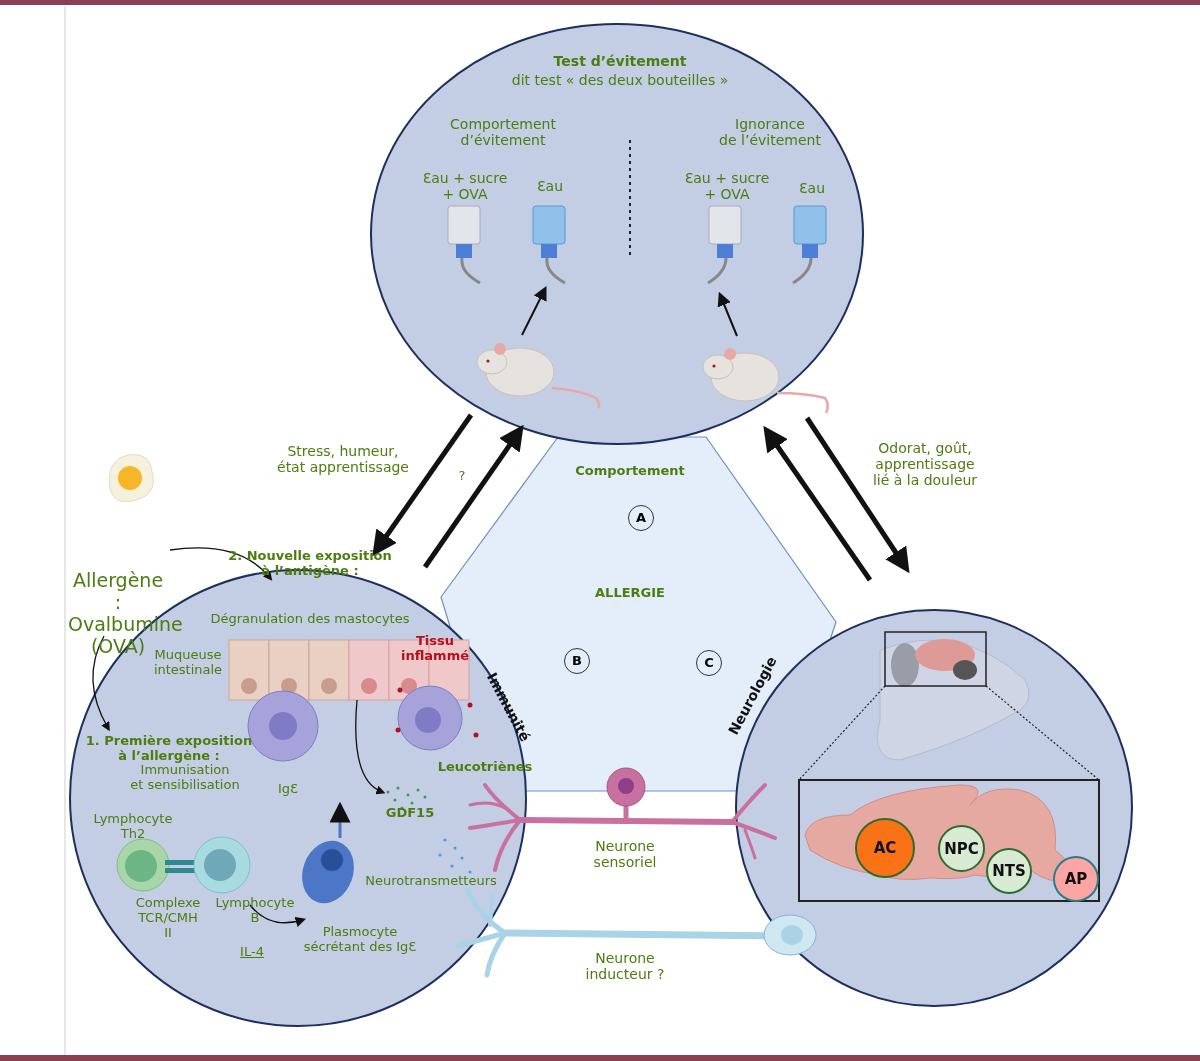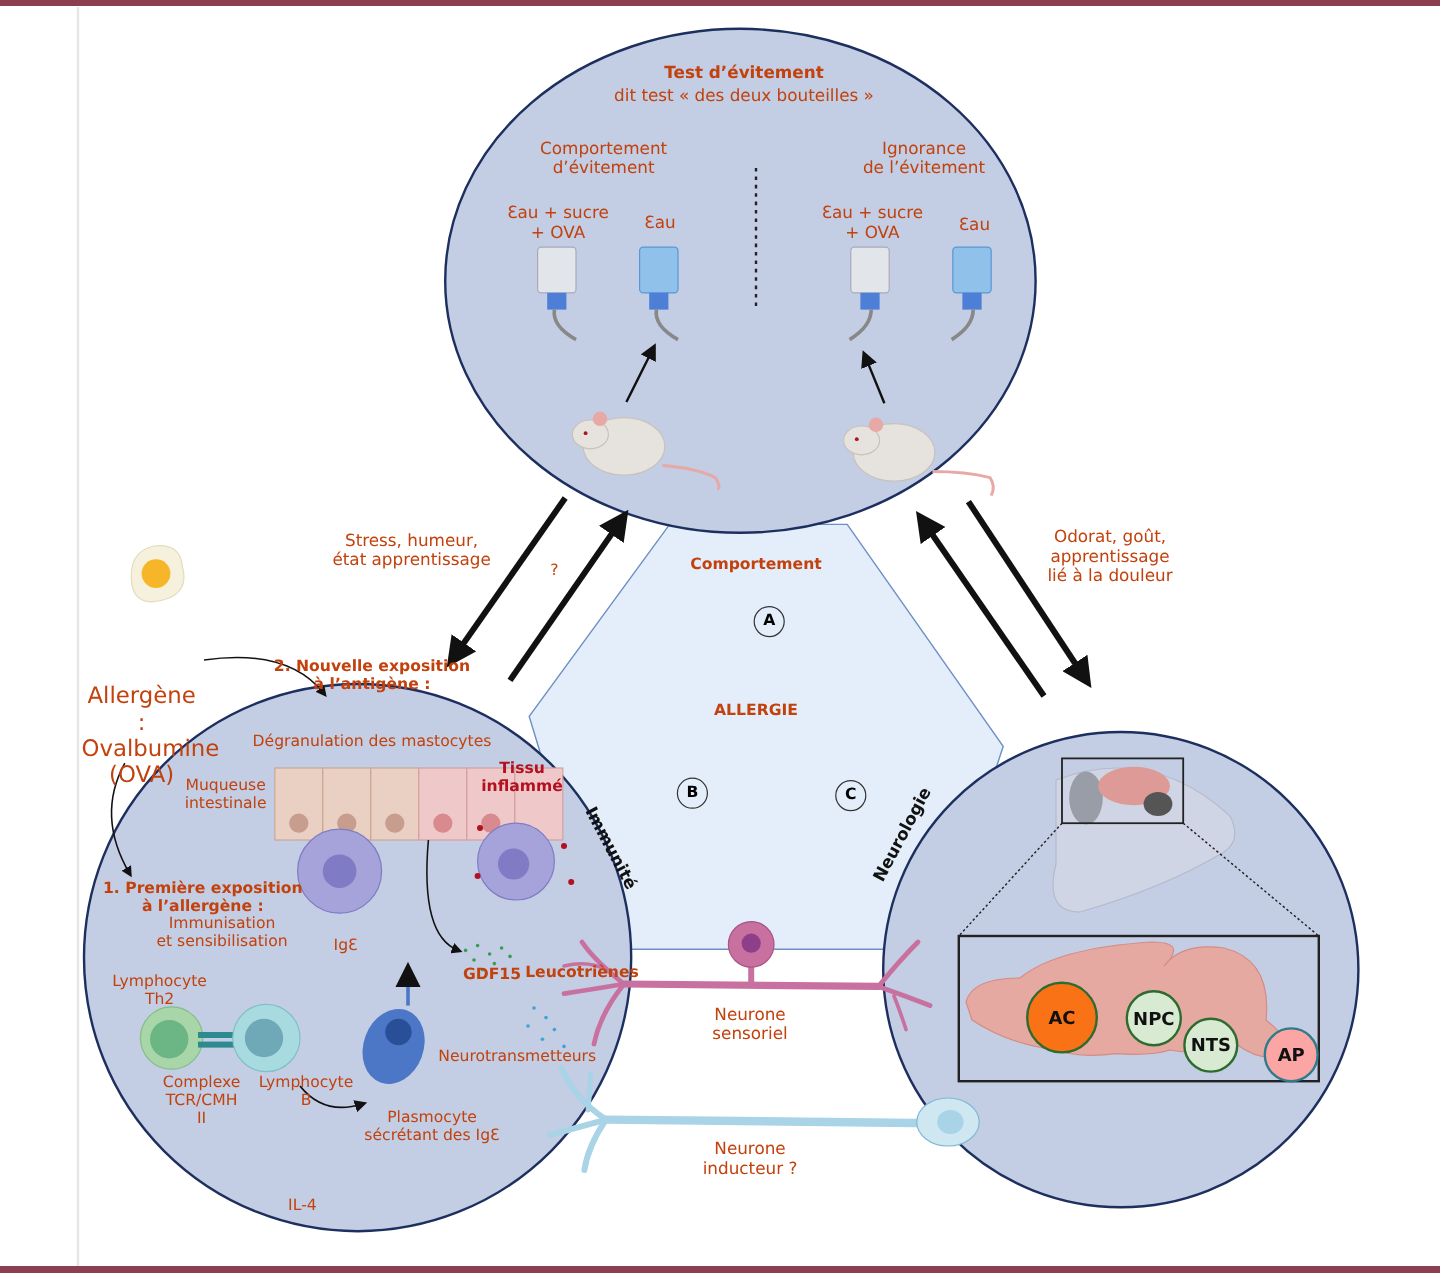--- a/index.html
+++ b/index.html
@@ -1,20 +1,20 @@
 <!DOCTYPE html>
 <html><head>
 <meta charset="utf-8">
 <style>
   html,body{margin:0;padding:0;background:#fff;}
   body{width:1200px;height:1061px;position:relative;overflow:hidden;font-family:"DejaVu Sans",sans-serif;}
   .bar{position:absolute;left:0;width:1200px;height:5px;background:#8c3f50;}
   .vline{position:absolute;left:64px;top:6px;width:2px;height:1049px;background:#e6e6e6;}
   svg#dia{position:absolute;left:0;top:0;}
-  .lbl{position:absolute;font-family:"DejaVu Sans",sans-serif;color:#c2410c;text-align:center;white-space:pre-line;line-height:1.15;}
+  .lbl{position:absolute;font-family:"DejaVu Sans",sans-serif;color:#4d7c0f;text-align:center;white-space:pre-line;line-height:1.15;}
   .f14{font-size:14px;}
   .f15{font-size:19px;}
   .f13{font-size:13px;}
   .b{font-weight:bold;}
   .red{color:#b3111f;}
   .badge{position:absolute;width:24px;height:24px;border:1.3px solid #333;border-radius:50%;text-align:center;line-height:24px;font-weight:bold;font-size:13px;background:#e3eefa;}
   .rot{position:absolute;font-weight:bold;font-size:14px;color:#111;white-space:nowrap;}
   .region{position:absolute;border-radius:50%;text-align:center;font-weight:bold;font-size:15px;color:#111;box-sizing:border-box;display:flex;align-items:center;justify-content:center;}
 </style>
 </head>
@@ -241,31 +241,31 @@
 <div class="lbl f13" style="left:210px;top:612px;width:200px;">Dégranulation des mastocytes</div>
 <div class="lbl f13" style="left:148px;top:648px;width:80px;">Muqueuse
 intestinale</div>
 <div class="lbl f13 b red" style="left:400px;top:634px;width:70px;">Tissu
 inflammé</div>
 <div class="lbl f13 b" style="left:84px;top:734px;width:170px;">1. Première exposition
 à l’allergène :</div>
 <div class="lbl f13" style="left:110px;top:763px;width:150px;">Immunisation
 et sensibilisation</div>
 <div class="lbl f13" style="left:268px;top:782px;width:40px;">IgƐ</div>
-<div class="lbl f13 b" style="left:430px;top:760px;width:110px;margin-top:44px;">Leucotriènes</div>
+<div class="lbl f13 b" style="left:430px;top:760px;width:110px;">Leucotriènes</div>
 <div class="lbl f13 b" style="left:380px;top:806px;width:60px;">GDF15</div>
 <div class="lbl f13" style="left:356px;top:858px;width:150px;margin-top:16px;">Neurotransmetteurs</div>
 <div class="lbl f13" style="left:88px;top:812px;width:90px;">Lymphocyte
 Th2</div>
 <div class="lbl f13" style="left:128px;top:896px;width:80px;">Complexe
 TCR/CMH
 II</div>
 <div class="lbl f13" style="left:210px;top:896px;width:90px;">Lymphocyte
 B</div>
-<div class="lbl f13" style="left:232px;top:998px;width:40px;">IL-4</div>
+<div class="lbl f13" style="left:232px;top:945px;width:40px;text-decoration:underline;">IL-4</div>
 <div class="lbl f13" style="left:290px;top:925px;width:140px;">Plasmocyte
 sécrétant des IgƐ</div>
 
 <div class="lbl f14" style="left:575px;top:838px;width:100px;">Neurone
 sensoriel</div>
 <div class="lbl f14" style="left:575px;top:950px;width:100px;">Neurone
 inducteur ?</div>
 
 <div class="region" style="left:855px;top:818px;width:60px;height:60px;background:#f97316;border:2px solid #2e6b2e;">AC</div>
 <div class="region" style="left:938px;top:825px;width:47px;height:47px;background:#d9ead3;border:2px solid #2e6b2e;">NPC</div>

